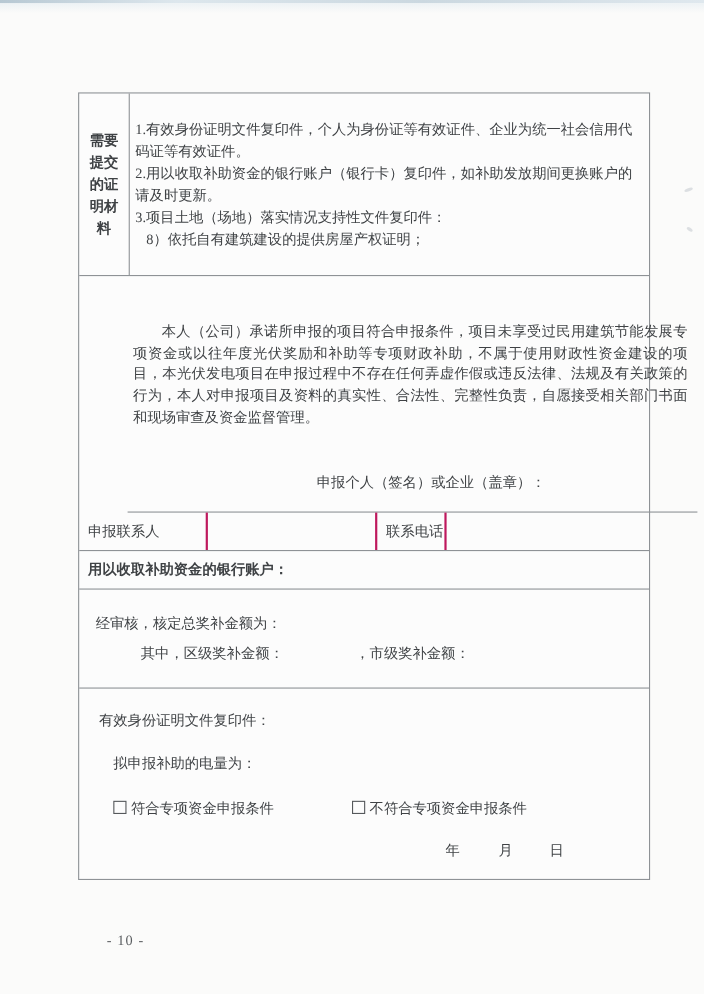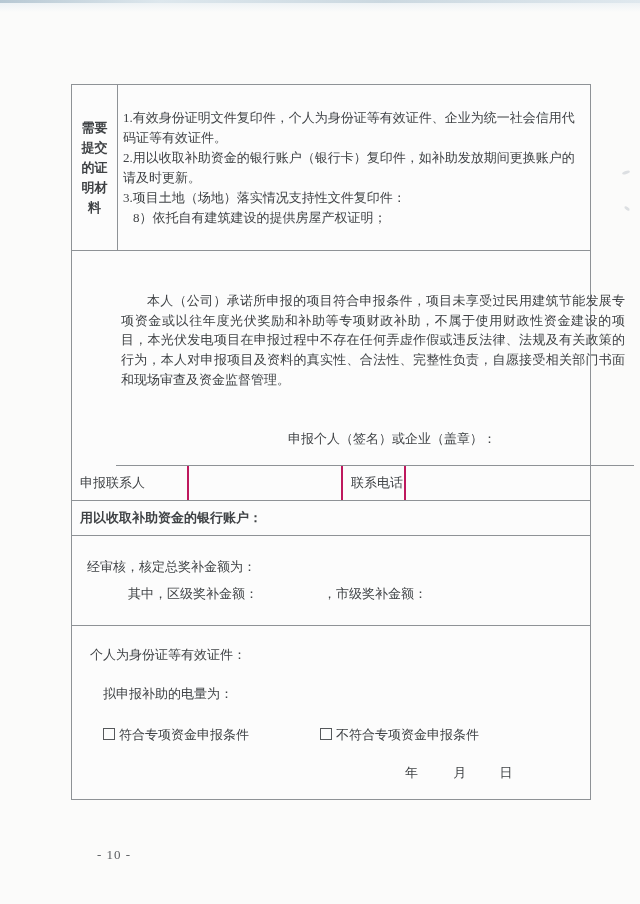--- a/index.html
+++ b/index.html
@@ -115,21 +115,21 @@
 
   <div class="row rb r4 bold">用以收取补助资金的银行账户：</div>
 
   <div class="row rb r5">
     <div class="abs l1">经审核，核定总奖补金额为：</div>
     <div class="abs l2a">其中，区级奖补金额：</div>
     <div class="abs l2b">，市级奖补金额：</div>
   </div>
 
   <div class="row r6">
-    <div class="abs t">个人为身份证等有效证件：</div>
+    <div class="abs t">有效身份证明文件复印件：</div>
     <div class="abs q">拟申报补助的电量为：</div>
     <div class="abs cb1">
       <span class="checkbox"></span><span>符合专项资金申报条件</span>
     </div>
     <div class="abs cb2">
       <span class="checkbox"></span><span>不符合专项资金申报条件</span>
     </div>
     <div class="abs date">
       <span class="d1">年</span>
       <span class="d2">月</span>

